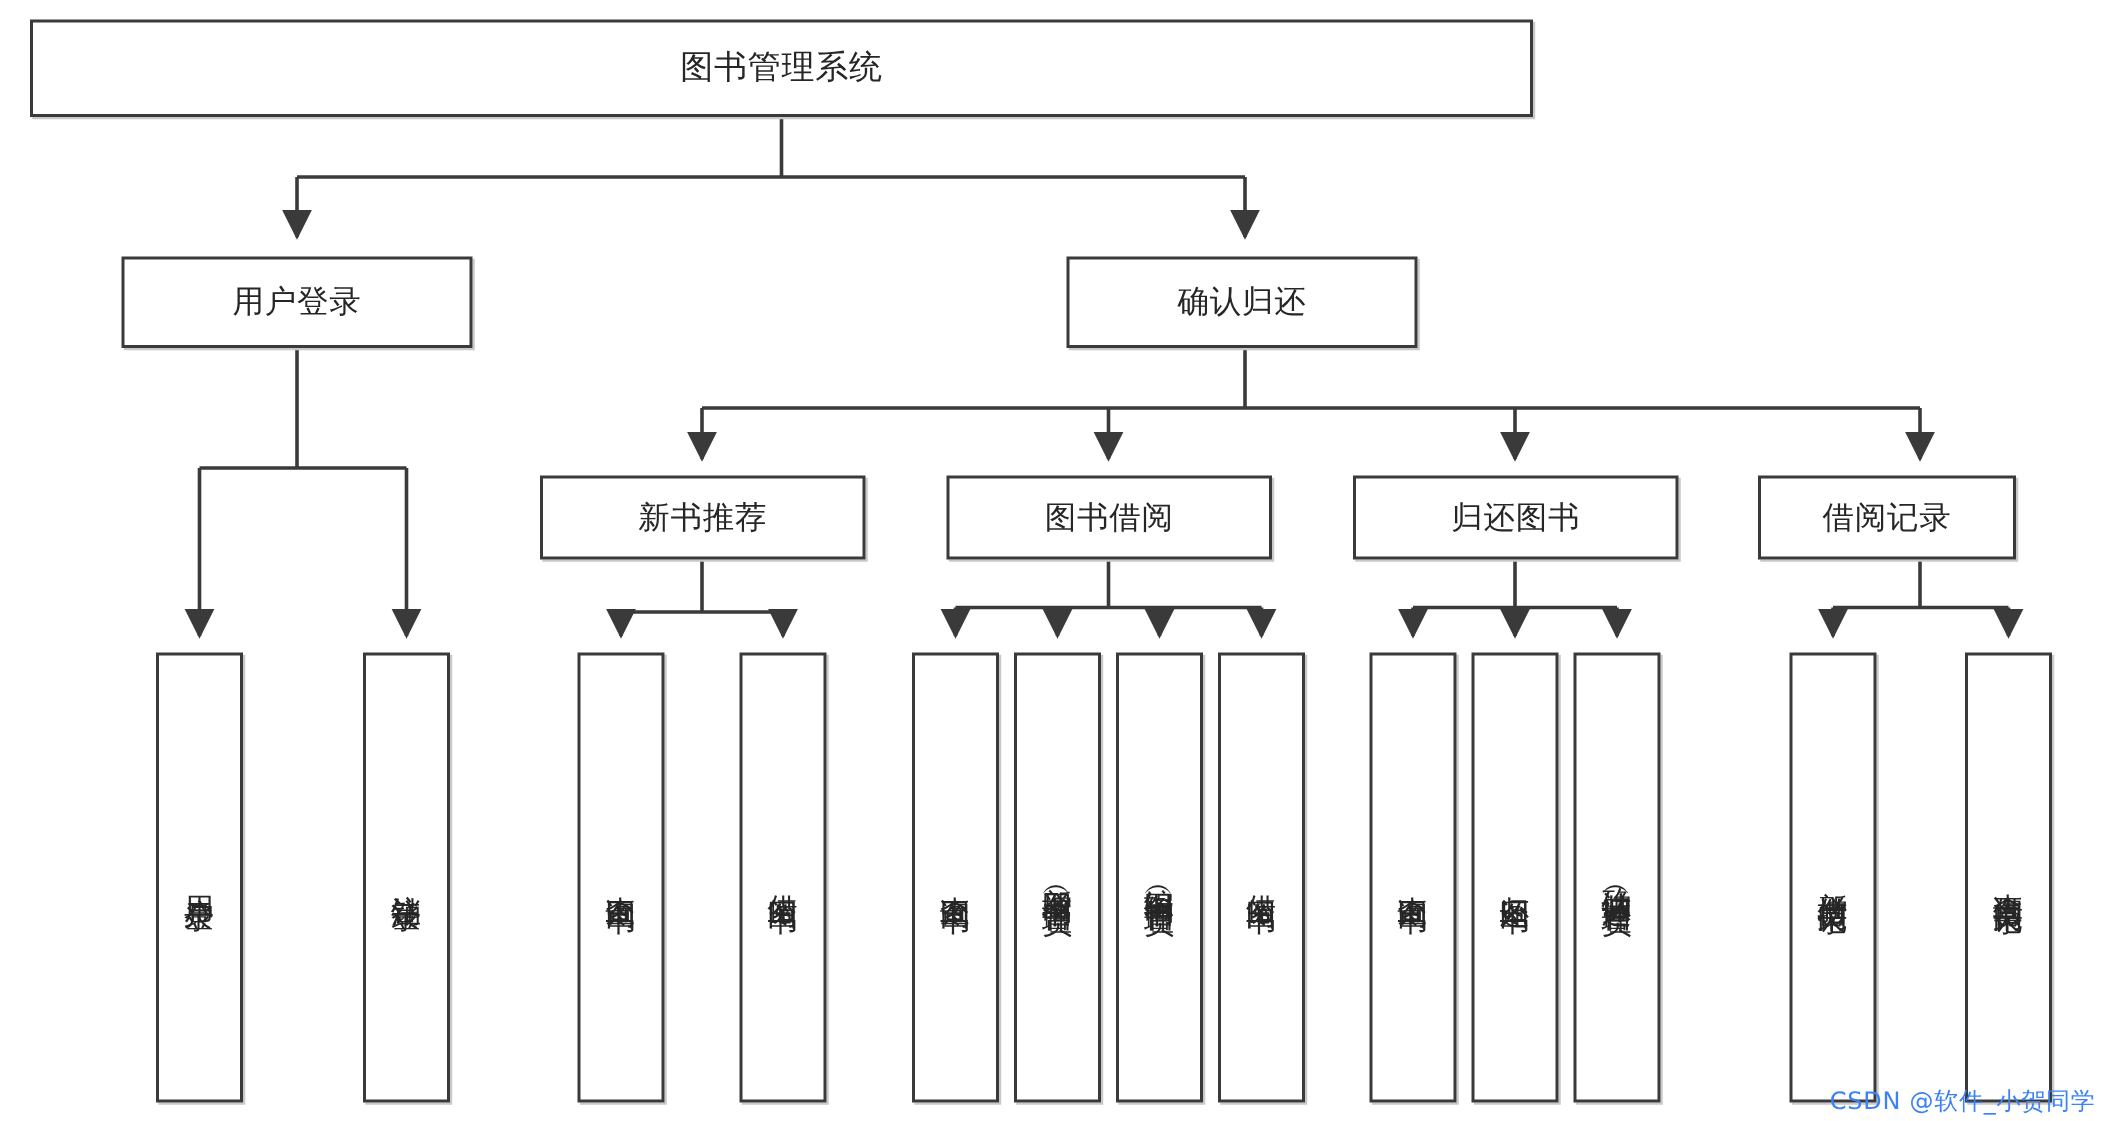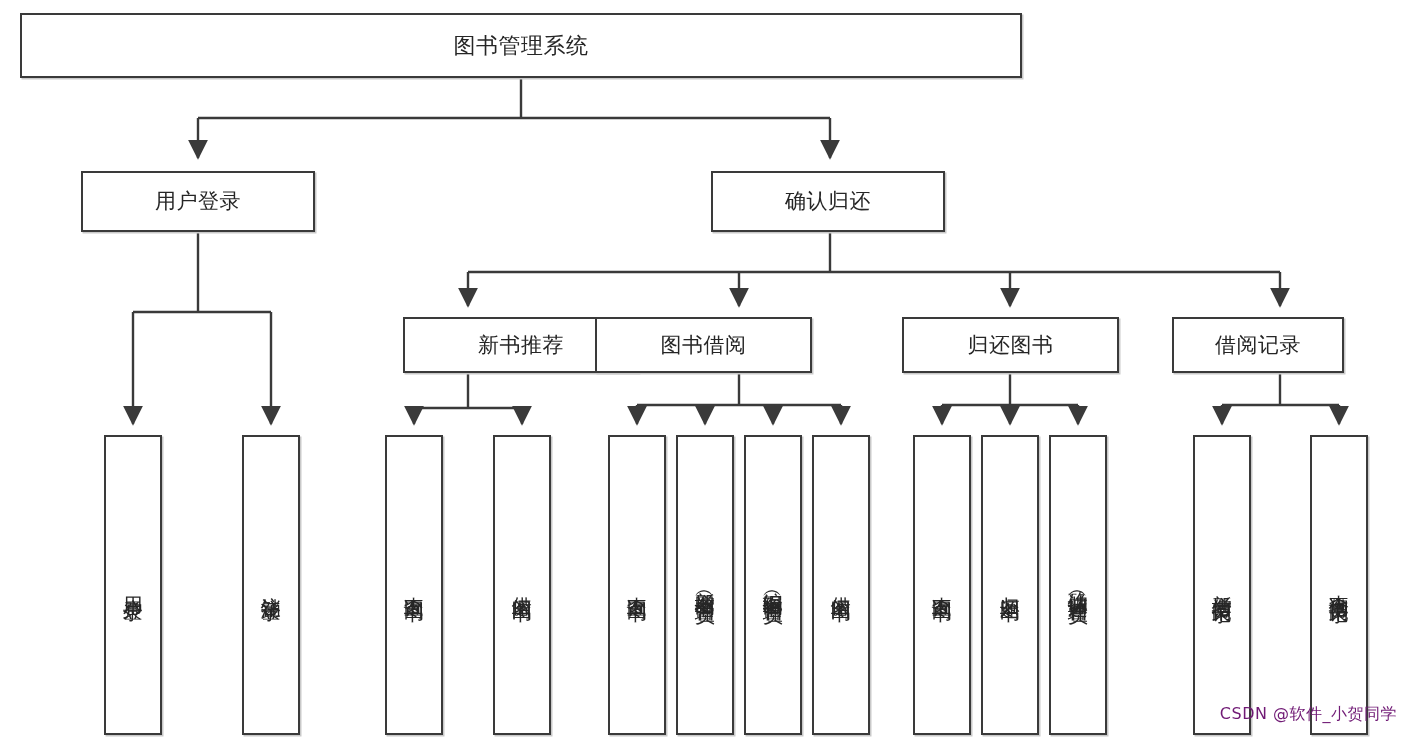--- a/index.html
+++ b/index.html
@@ -62,23 +62,23 @@
     text-orientation: upright;
     font-size: 20px;
     line-height: 1.22;
     letter-spacing: 2px;
     white-space: nowrap;
     max-height: 100%;
   }
   #watermark {
     position: absolute;
     right: 8px;
-    bottom: 22px;
+    bottom: 2px;
     font-size: 16px;
-    color: #701a75;
+    color: #3b82f6;
     white-space: nowrap;
     z-index: 5;
     letter-spacing: 0.5px;
   }
 </style>
 </head>
 <body>
 
 <div id="canvas">
 
@@ -138,25 +138,25 @@
   </div>
 
   <div class="node h" style="left:81px; top:171px; width:234px; height:61px;">
     <span class="node-label">用户登录</span>
   </div>
 
   <div class="node h" style="left:711px; top:171px; width:234px; height:61px;">
     <span class="node-label">确认归还</span>
   </div>
 
-  <div class="node h" style="left:360px; top:317px; width:236px; height:56px;margin-left:43px;">
+  <div class="node h" style="left:360px; top:317px; width:217px; height:56px;">
     <span class="node-label">新书推荐</span>
   </div>
 
-  <div class="node h" style="left:595px; top:317px; width:217px; height:56px;">
+  <div class="node h" style="left:631px; top:317px; width:217px; height:56px;">
     <span class="node-label">图书借阅</span>
   </div>
 
   <div class="node h" style="left:902px; top:317px; width:217px; height:56px;">
     <span class="node-label">归还图书</span>
   </div>
 
   <div class="node h" style="left:1172px; top:317px; width:172px; height:56px;">
     <span class="node-label">借阅记录</span>
   </div>

